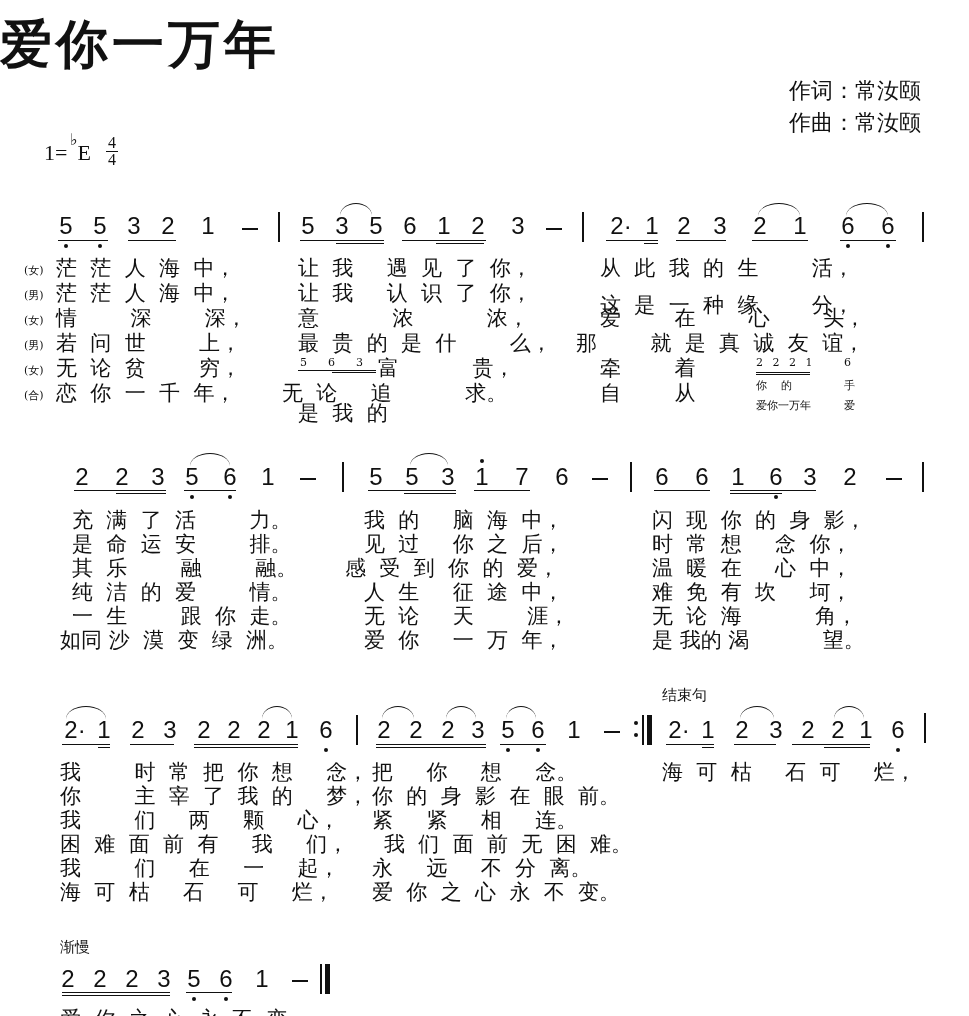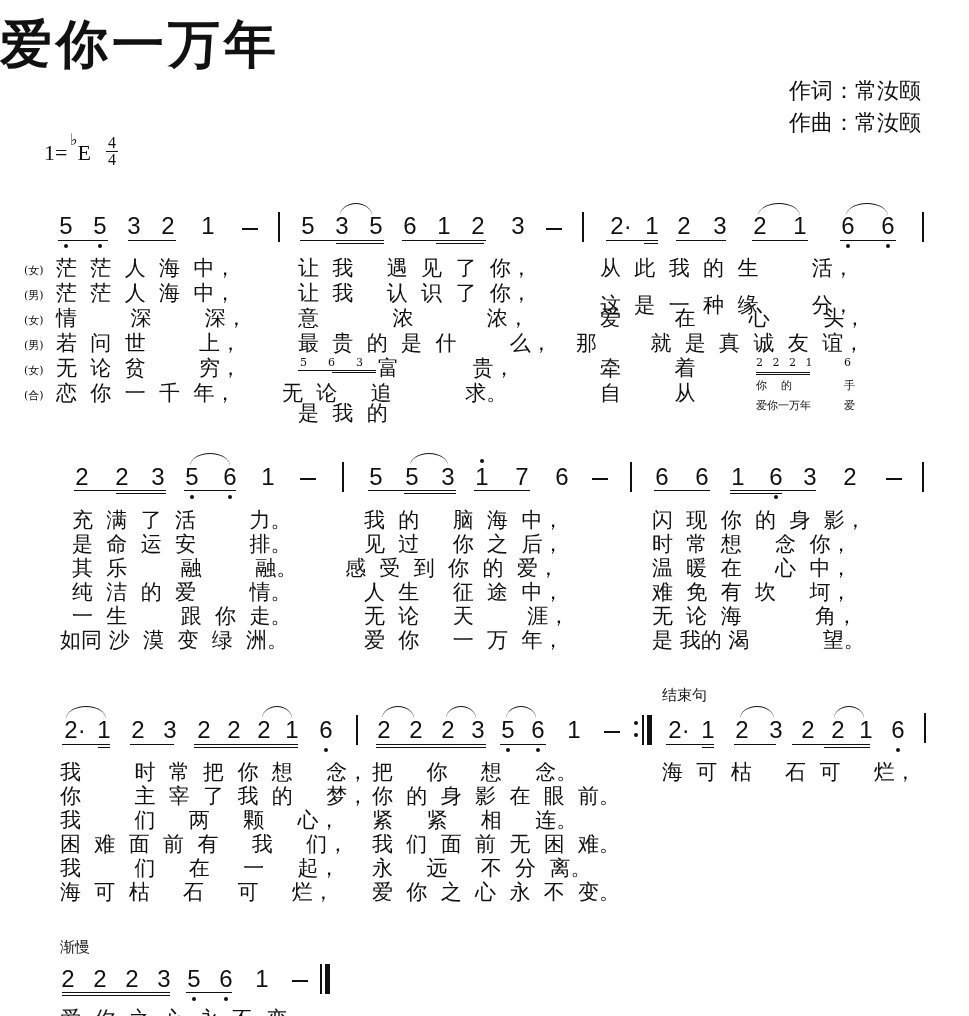--- a/index.html
+++ b/index.html
@@ -256,21 +256,21 @@
     <div class="lyric" style="left:60px;top:759px">我        时  常  把  你  想     念，</div>
     <div class="lyric" style="left:60px;top:783px">你        主  宰  了  我  的     梦，</div>
     <div class="lyric" style="left:60px;top:807px">我        们     两     颗     心，</div>
     <div class="lyric" style="left:60px;top:831px">困  难  面  前  有     我     们，</div>
     <div class="lyric" style="left:60px;top:855px">我        们     在     一     起，</div>
     <div class="lyric" style="left:60px;top:879px">海  可  枯     石     可     烂，</div>
 
     <div class="lyric" style="left:372px;top:759px">把     你     想     念。</div>
     <div class="lyric" style="left:372px;top:783px">你  的  身  影  在  眼  前。</div>
     <div class="lyric" style="left:372px;top:807px">紧     紧     相     连。</div>
-    <div class="lyric" style="left:372px;top:831px">我  们  面  前  无  困  难。</div>
+    <div class="lyric" style="left:384px;top:831px">我  们  面  前  无  困  难。</div>
     <div class="lyric" style="left:372px;top:855px">永     远     不  分  离。</div>
     <div class="lyric" style="left:372px;top:879px">爱  你  之  心  永  不  变。</div>
 
     <div class="lyric" style="left:662px;top:759px">海  可  枯     石  可     烂，</div>
   </div>
 </div>
 
 <div>
   <div class="label" style="left:60px;top:938px">渐慢</div>
   <div class="note" style="left:56px;top:966px">2</div>

